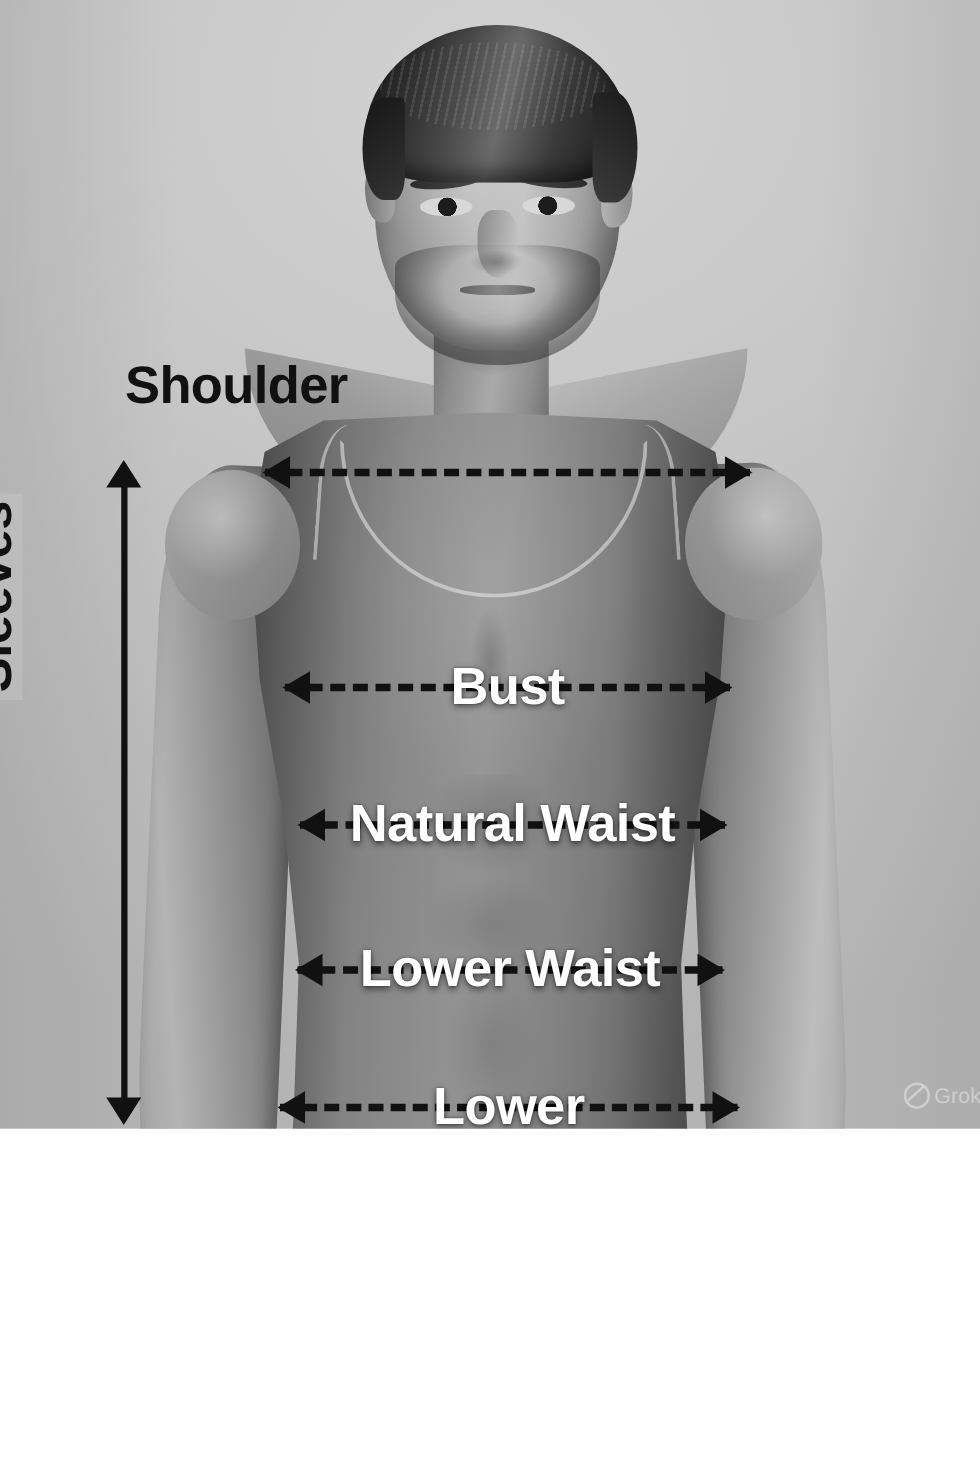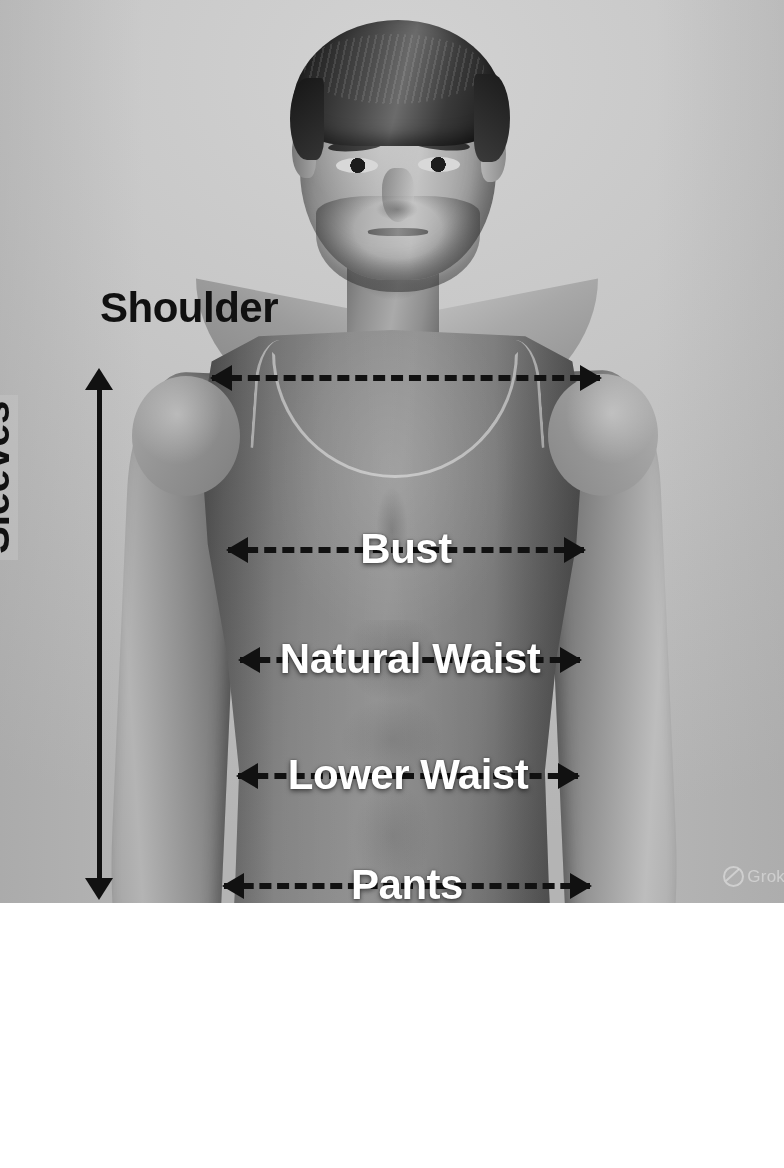--- a/index.html
+++ b/index.html
@@ -400,21 +400,21 @@
       <div class="mline"></div>
       <div class="ahead left"></div>
       <div class="ahead right"></div>
       <div class="mlabel">Natural Waist</div>
     </div>
 
     <div class="mrow" style="left:224px;top:866px;width:366px;">
       <div class="mline"></div>
       <div class="ahead left"></div>
       <div class="ahead right"></div>
-      <div class="mlabel">Pants</div>
+      <div class="mlabel">Lower</div>
     </div>
 
   </div>
 
   <div id="watermark">
     <span class="gmark"></span>
     <span>Grok</span>
   </div>
 
 </div>

